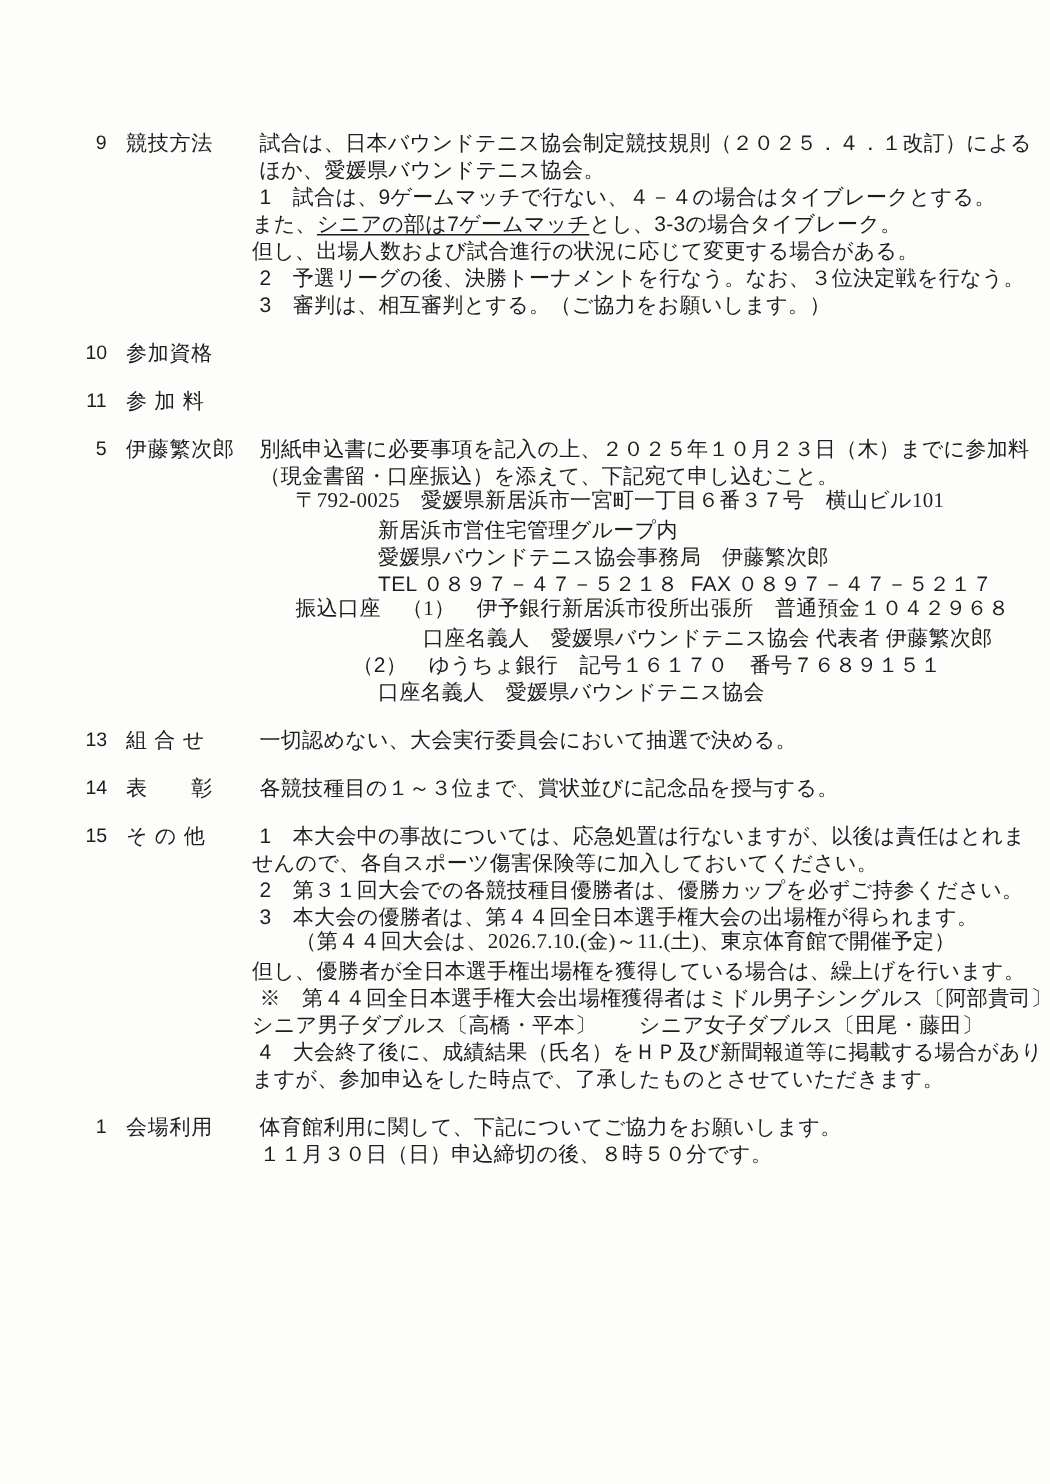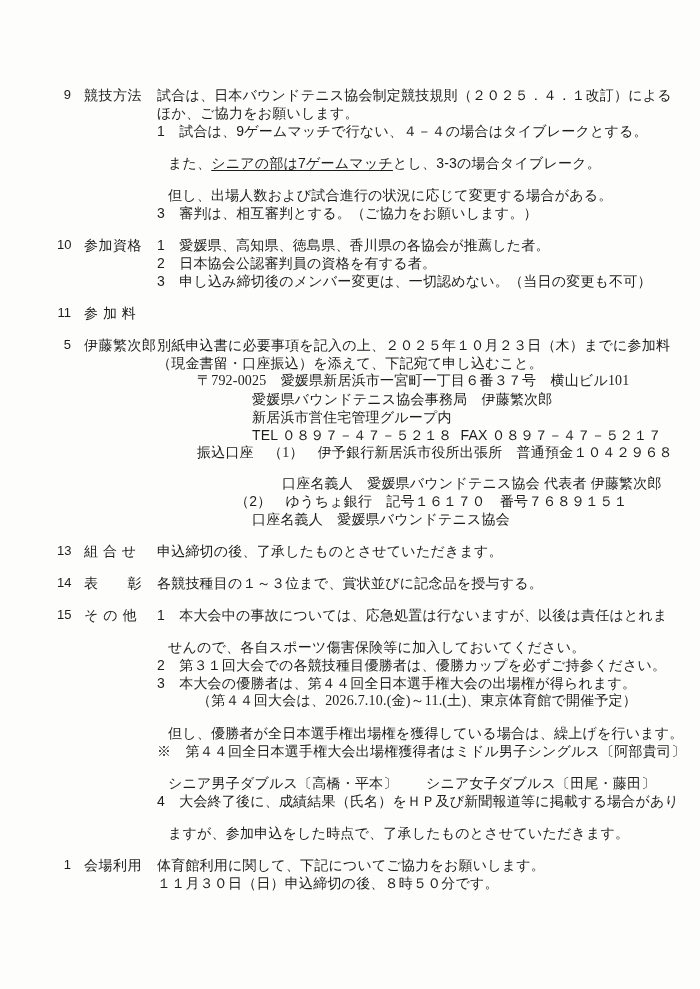--- a/index.html
+++ b/index.html
@@ -47,77 +47,73 @@
     flex: 1;
     min-width: 0;
   }
   .line {
     font-size: 14px;
     line-height: 18px;
     min-height: 18px;
     white-space: pre;
     letter-spacing: 0.2px;
   }
-  .i0 { margin-left: 0; }
-  .i1 { margin-left: 11px; margin-top: 14px; }
+  .i0 { margin-left: 16px; }
+  .i1 { margin-left: 11px; }
   .i2 { margin-left: 40px; font-family: Liberation Serif, serif; }
   .i3 { margin-left: 78px; }
   .i4 { margin-left: 95px; }
-  .i5 { margin-left: 125px; margin-top: 12px; }
+  .i5 { margin-left: 125px; }
   .u {
     text-decoration: underline;
     text-underline-offset: 2px;
   }
 </style>
 </head>
 <body>
 
 <div class="page">
   <div class="doc-body">
       <section class="section">
         <div class="label"><span class="num">9</span><span class="title">競技方法</span></div>
         <div class="body">
           <div class="line i0"><span>試合は、日本バウンドテニス協会制定競技規則（２０２５．４．１改訂）による</span></div>
-          <div class="line i0"><span>ほか、ご協力をお願いします。</span></div>
+          <div class="line i0"><span>ほか、愛媛県バウンドテニス協会。</span></div>
           <div class="line i0"><span>1　試合は、9ゲームマッチで行ない、４－４の場合はタイブレークとする。</span></div>
           <div class="line i1"><span>また、</span><span class="u">シニアの部は7ゲームマッチ</span><span>とし、3-3の場合タイブレーク。</span></div>
           <div class="line i1"><span>但し、出場人数および試合進行の状況に応じて変更する場合がある。</span></div>
+          <div class="line i0"><span>2　予選リーグの後、決勝トーナメントを行なう。なお、３位決定戦を行なう。</span></div>
           <div class="line i0"><span>3　審判は、相互審判とする。（ご協力をお願いします。）</span></div>
         </div>
       </section>
       <section class="section">
         <div class="label"><span class="num">10</span><span class="title">参加資格</span></div>
-        <div class="body">
-          <div class="line i0"><span>1　愛媛県、高知県、徳島県、香川県の各協会が推薦した者。</span></div>
-          <div class="line i0"><span>2　日本協会公認審判員の資格を有する者。</span></div>
-          <div class="line i0"><span>3　申し込み締切後のメンバー変更は、一切認めない。（当日の変更も不可）</span></div>
-        </div>
       </section>
       <section class="section">
         <div class="label"><span class="num">11</span><span class="title">参 加 料</span></div>
       </section>
       <section class="section">
         <div class="label"><span class="num">5</span><span class="title">伊藤繁次郎</span></div>
         <div class="body">
           <div class="line i0"><span>別紙申込書に必要事項を記入の上、２０２５年１０月２３日（木）までに参加料</span></div>
           <div class="line i0"><span>（現金書留・口座振込）を添えて、下記宛て申し込むこと。</span></div>
           <div class="line i2"><span>〒792-0025　愛媛県新居浜市一宮町一丁目６番３７号　横山ビル101</span></div>
+          <div class="line i4"><span>新居浜市営住宅管理グループ内</span></div>
           <div class="line i4"><span>愛媛県バウンドテニス協会事務局　伊藤繁次郎</span></div>
-          <div class="line i4"><span>新居浜市営住宅管理グループ内</span></div>
           <div class="line i4"><span>TEL ０８９７－４７－５２１８  FAX ０８９７－４７－５２１７</span></div>
           <div class="line i2"><span>振込口座　（1）　伊予銀行新居浜市役所出張所　普通預金１０４２９６８</span></div>
           <div class="line i5"><span>口座名義人　愛媛県バウンドテニス協会 代表者 伊藤繁次郎</span></div>
           <div class="line i3"><span>（2）　ゆうちょ銀行　記号１６１７０　番号７６８９１５１</span></div>
           <div class="line i4"><span>口座名義人　愛媛県バウンドテニス協会</span></div>
         </div>
       </section>
       <section class="section">
         <div class="label"><span class="num">13</span><span class="title">組 合 せ</span></div>
         <div class="body">
-          <div class="line i0"><span>申込締切の後、了承したものとさせていただきます。</span></div>
+          <div class="line i0"><span>一切認めない、大会実行委員会において抽選で決める。</span></div>
         </div>
       </section>
       <section class="section">
         <div class="label"><span class="num">14</span><span class="title">表　　彰</span></div>
         <div class="body">
           <div class="line i0"><span>各競技種目の１～３位まで、賞状並びに記念品を授与する。</span></div>
         </div>
       </section>
       <section class="section">
         <div class="label"><span class="num">15</span><span class="title">そ の 他</span></div>

